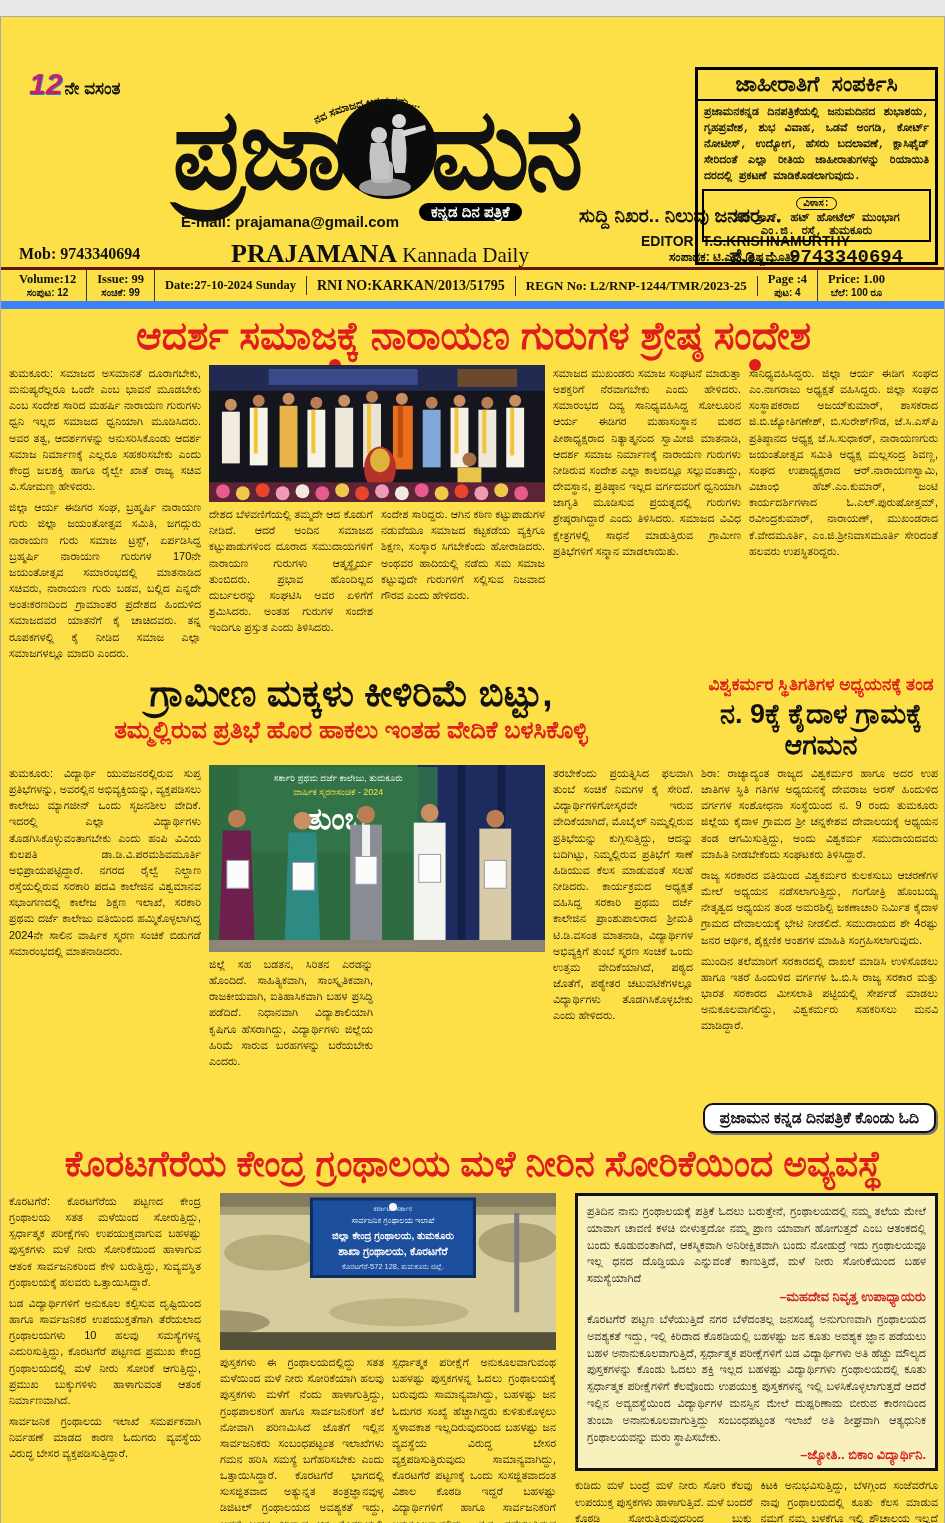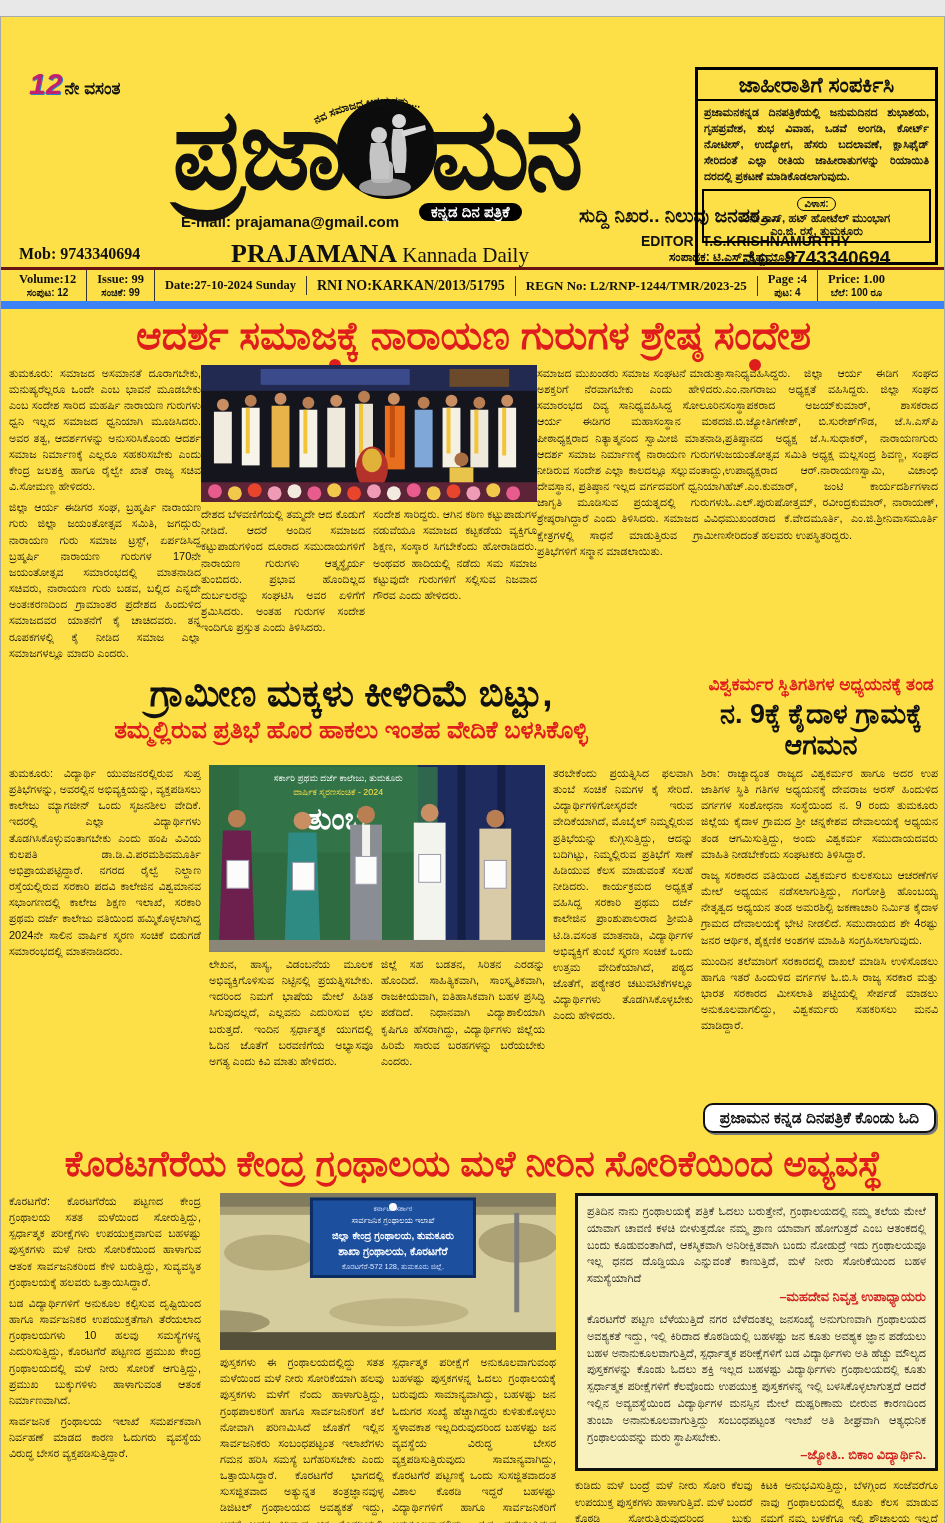--- a/index.html
+++ b/index.html
@@ -25,21 +25,21 @@
   .editor-en { position:absolute; top:216px; left:640px; font-size:14px; font-weight:bold; }
   .editor-kn { position:absolute; top:233px; left:668px; font-size:12px; font-weight:bold; }
   .mob { position:absolute; top:228px; left:18px; font-size:16px; font-weight:bold;
          font-family:"Liberation Serif","DejaVu Serif",serif; }
   .name-en { position:absolute; top:222px; left:230px; font-size:26px; font-weight:bold;
              font-family:"Liberation Serif","DejaVu Serif",serif; }
   .name-en span { font-size:21px; font-weight:normal; }
 
   
   .adbox { position:absolute; top:50px; right:8px; width:243px; height:198px;
-           border:3px solid #000; display:flex; flex-direction:column; }
+           border:3px solid #000; display:flex; flex-direction:column;font-family:Liberation Mono, monospace; }
   .adbox-title { font-size:21px; font-weight:800; text-align:center; padding:3px 0 2px;
                  border-bottom:2px solid #000; }
   .adbox-body { font-size:11px; font-weight:bold; line-height:1.45; padding:4px 6px;
                 text-align:justify; }
   .adbox-addr { border:2px solid #000; margin:0 4px 3px; text-align:center; padding:2px 2px 3px; }
   .addr-label { display:inline-block; border:1px solid #000; border-radius:8px;
                 font-size:10px; font-weight:bold; padding:0 6px; margin-bottom:1px; }
   .addr-line { font-size:11.5px; font-weight:bold; }
   .adbox-phone { text-align:center; font-size:19px; font-weight:800; padding:1px 0 2px; }
 
@@ -64,21 +64,21 @@
   .h3block .l1 { font-size:17px; font-weight:800; color:#e01d1d; }
   .h3block .l2 { font-size:27px; font-weight:800; color:#111; margin-top:4px; }
   .headline3 { position:absolute; top:1120px; left:0; width:945px; height:54px;
                display:flex; align-items:center; justify-content:center;
                font-size:36px; font-weight:800; color:#e01d1d; }
 
   
   .bodytext { font-size:11px; line-height:1.47; text-align:justify; overflow:hidden; }
   .bodytext p { margin-bottom:5px; }
   .a1 { position:absolute; top:348px; left:8px; width:929px; height:306px;
-        display:grid; grid-template-columns:192px 336px 188px 1fr; }
+        display:grid; grid-template-columns:192px 336px 188px 1fr; gap:8px; }
   .a1-mid { display:flex; flex-direction:column; }
   .cap2col { display:grid; grid-template-columns:1fr 1fr; gap:8px; margin-top:4px; flex:1; overflow:hidden; }
 
   .a23 { position:absolute; top:748px; left:8px; width:929px; height:370px;
          display:grid; grid-template-columns:192px 336px 140px 1fr; gap:8px; }
   .a3col { display:flex; flex-direction:column; }
   .promo { border:2.5px solid #111; border-radius:10px; padding:4px 8px; margin:6px 2px 2px;
            font-size:15.5px; font-weight:800; text-align:center; box-shadow:2px 2px 0 #777;
            background:#fff; }
 
@@ -333,21 +333,20 @@
             </g>
           <g transform="translate(272,44)">
               <circle cx="16" cy="10" r="9" fill="#b97f53"></circle>
               <rect x="0" y="20" width="32" height="122" fill="#d9cba8"></rect>
               <rect x="5" y="52" width="22" height="28" fill="#fcfcfa" stroke="#99a" stroke-width="1"></rect>
             </g>
         </g>
         <rect y="176" width="338" height="12" fill="#8b8678"></rect>
       </svg>
       <div class="cap2col">
-        <div class="bodytext">ಲೇಖನ, ಹಾಸ್ಯ, ವಿಡಂಬನೆಯ ಮೂಲಕ ಅಭಿವ್ಯಕ್ತಿಗೊಳಿಸುವ ನಿಟ್ಟಿನಲ್ಲಿ ಪ್ರಯತ್ನಿಸಬೇಕು. ಇದರಿಂದ ನಿಮಗೆ ಭಾಷೆಯ ಮೇಲೆ ಹಿಡಿತ ಸಿಗುವುದಲ್ಲದೆ, ಎಲ್ಲವನು ಎದುರಿಸುವ ಛಲ ಬರುತ್ತದೆ. ಇಂದಿನ ಸ್ಪರ್ಧಾತ್ಮಕ ಯುಗದಲ್ಲಿ ಓದಿನ ಜೊತೆಗೆ ಬರವಣಿಗೆಯ ಅಭ್ಯಾಸವೂ ಅಗತ್ಯ ಎಂದು ಕಿವಿ ಮಾತು ಹೇಳಿದರು.</div>
         <div class="bodytext">ಜಿಲ್ಲೆ ಸಹ ಬಡತನ, ಸಿರಿತನ ಎರಡನ್ನು ಹೊಂದಿದೆ. ಸಾಹಿತ್ಯಿಕವಾಗಿ, ಸಾಂಸ್ಕೃತಿಕವಾಗಿ, ರಾಜಕೀಯವಾಗಿ, ಐತಿಹಾಸಿಕವಾಗಿ ಬಹಳ ಪ್ರಸಿದ್ಧಿ ಪಡೆದಿದೆ. ನಿಧಾನವಾಗಿ ವಿದ್ಯಾಶಾಲಿಯಾಗಿ ಕೃಷಿಗೂ ಹೆಸರಾಗಿದ್ದು, ವಿದ್ಯಾರ್ಥಿಗಳು ಜಿಲ್ಲೆಯ ಹಿರಿಮೆ ಸಾರುವ ಬರಹಗಳನ್ನು ಬರೆಯಬೇಕು ಎಂದರು.</div>
       </div>
     </div>
 
     <div class="bodytext">ತರಬೇಕೆಂದು ಪ್ರಯತ್ನಿಸಿದ ಫಲವಾಗಿ ತುಂಬೆ ಸಂಚಿಕೆ ನಿಮಗಳ ಕೈ ಸೇರಿದೆ. ವಿದ್ಯಾರ್ಥಿಗಳಿಗೋಸ್ಕರವೇ ಇರುವ ವೇದಿಕೆಯಾಗಿದೆ, ಮೊಬೈಲ್ ನಿಮ್ಮಲ್ಲಿರುವ ಪ್ರತಿಭೆಯನ್ನು ಕುಗ್ಗಿಸುತ್ತಿದ್ದು, ಆದನ್ನು ಬದಿಗಿಟ್ಟು, ನಿಮ್ಮಲ್ಲಿರುವ ಪ್ರತಿಭೆಗೆ ಸಾಣೆ ಹಿಡಿಯುವ ಕೆಲಸ ಮಾಡುವಂತೆ ಸಲಹೆ ನೀಡಿದರು. ಕಾರ್ಯಕ್ರಮದ ಅಧ್ಯಕ್ಷತೆ ವಹಿಸಿದ್ದ ಸರಕಾರಿ ಪ್ರಥಮ ದರ್ಜೆ ಕಾಲೇಜಿನ ಪ್ರಾಂಶುಪಾಲರಾದ ಶ್ರೀಮತಿ ಟಿ.ಡಿ.ವಸಂತ ಮಾತನಾಡಿ, ವಿದ್ಯಾರ್ಥಿಗಳ ಅಭಿವ್ಯಕ್ತಿಗೆ ತುಂಬೆ ಸ್ಮರಣ ಸಂಚಿಕೆ ಒಂದು ಉತ್ತಮ ವೇದಿಕೆಯಾಗಿದೆ, ಪಠ್ಯದ ಜೊತೆಗೆ, ಪಠ್ಯೇತರ ಚಟುವಟಿಕೆಗಳಲ್ಲೂ ವಿದ್ಯಾರ್ಥಿಗಳು ತೊಡಗಿಸಿಕೊಳ್ಳಬೇಕು ಎಂದು ಹೇಳಿದರು.</div>
 
     <div class="a3col">
       <div class="bodytext" style="flex:1">
         <p>ಶಿರಾ: ರಾಜ್ಯಾದ್ಯಂತ ರಾಜ್ಯದ ವಿಶ್ವಕರ್ಮರ ಹಾಗೂ ಅದರ ಉಪ ಜಾತಿಗಳ ಸ್ಥಿತಿ ಗತಿಗಳ ಅಧ್ಯಯನಕ್ಕೆ ದೇವರಾಜ ಅರಸ್ ಹಿಂದುಳಿದ ವರ್ಗಗಳ ಸಂಶೋಧನಾ ಸಂಸ್ಥೆಯಿಂದ ನ. 9 ರಂದು ತುಮಕೂರು ಜಿಲ್ಲೆಯ ಕೈದಾಳ ಗ್ರಾಮದ ಶ್ರೀ ಚನ್ನಕೇಶವ ದೇವಾಲಯಕ್ಕೆ ಅಧ್ಯಯನ ತಂಡ ಆಗಮಿಸುತ್ತಿದ್ದು, ಅಂದು ವಿಶ್ವಕರ್ಮ ಸಮುದಾಯದವರು ಮಾಹಿತಿ ನೀಡಬೇಕೆಂದು ಸಂಘಟಕರು ತಿಳಿಸಿದ್ದಾರೆ.</p>
         <p>ರಾಜ್ಯ ಸರಕಾರದ ವತಿಯಿಂದ ವಿಶ್ವಕರ್ಮರ ಕುಲಕಸುಬು ಆಚರಣೆಗಳ ಮೇಲೆ ಅಧ್ಯಯನ ನಡೆಸಲಾಗುತ್ತಿದ್ದು, ಗಂಗೋತ್ರಿ ಹೊಂಬಯ್ಯ ನೇತೃತ್ವದ ಅಧ್ಯಯನ ತಂಡ ಅಮರಶಿಲ್ಪಿ ಜಕಣಾಚಾರಿ ನಿರ್ಮಿತ ಕೈದಾಳ ಗ್ರಾಮದ ದೇವಾಲಯಕ್ಕೆ ಭೇಟಿ ನೀಡಲಿದೆ. ಸಮುದಾಯದ ಶೇ 4ರಷ್ಟು ಜನರ ಆರ್ಥಿಕ, ಶೈಕ್ಷಣಿಕ ಅಂಶಗಳ ಮಾಹಿತಿ ಸಂಗ್ರಹಿಸಲಾಗುವುದು.</p>

